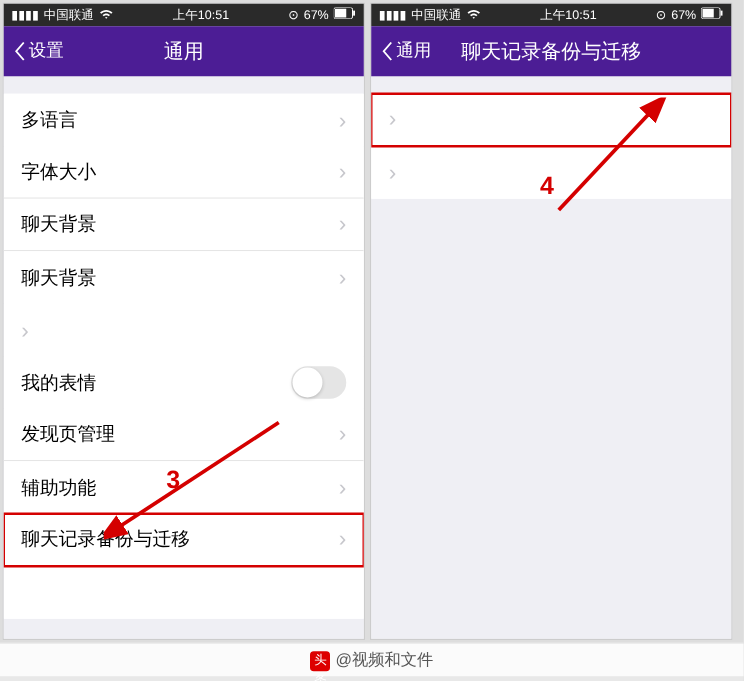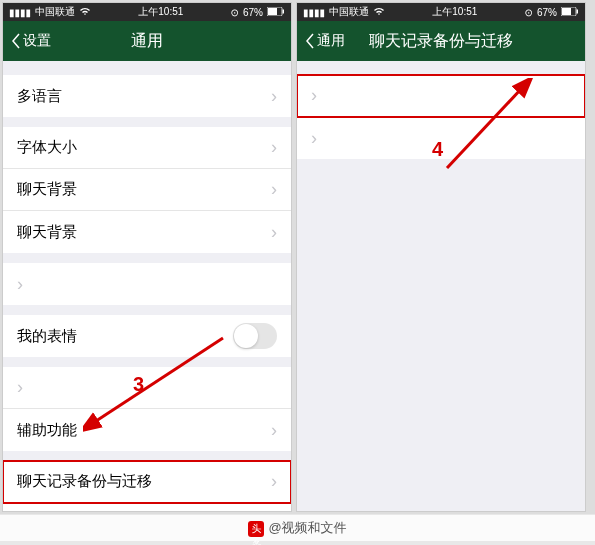--- a/index.html
+++ b/index.html
@@ -32,39 +32,39 @@
     color: #fff;
     display: flex;
     align-items: center;
     justify-content: space-between;
     font-size: 10px;
     padding: 0 6px;
   }
   .status-left, .status-right { display: flex; align-items: center; gap: 4px; }
   .nav-bar {
     height: 40px;
-    background: #14532d;
+    background: #4c1d95;
     color: #fff;
     display: flex;
     align-items: center;
     justify-content: center;
     position: relative;
     font-size: 16px;
   }
   .nav-back {
     position: absolute;
     left: 8px;
     display: flex;
     align-items: center;
     font-size: 14px;
     gap: 2px;
   }
   .nav-back svg { width: 10px; height: 16px; }
   .content { flex: 1; overflow-y: auto; background: #efeff4; }
-  .group { margin-top: 10px; background: #fff; }
+  .group { background: #fff; }
   .group:first-child { margin-top: 14px; }
   .row {
     height: 42px;
     display: flex;
     align-items: center;
     justify-content: space-between;
     padding: 0 14px;
     font-size: 15px;
     color: #000;
     border-bottom: 1px solid #e5e5e5;
@@ -197,20 +197,21 @@
           </div>
         </div>
         <div class="group">
           <div class="row">
             <span>我的表情</span>
             <div class="toggle"></div>
           </div>
         </div>
         <div class="group">
           <div class="row">
+            <span>发现页管理</span>
             <span class="chevron">›</span>
           </div>
           <div class="row">
             <span>辅助功能</span>
             <span class="chevron">›</span>
           </div>
         </div>
         <div class="group">
           <div class="row highlight">
             <span>聊天记录备份与迁移</span>

